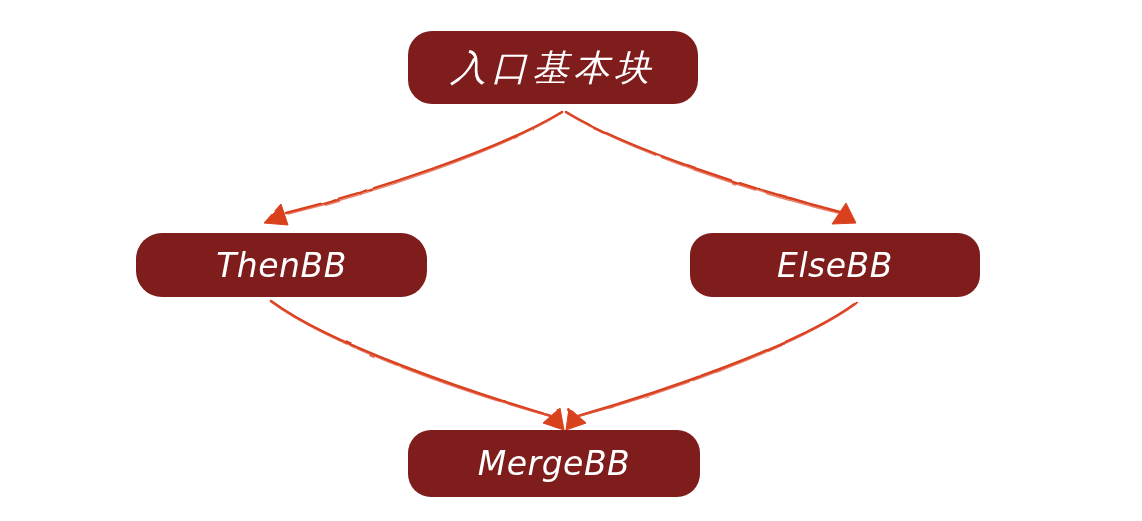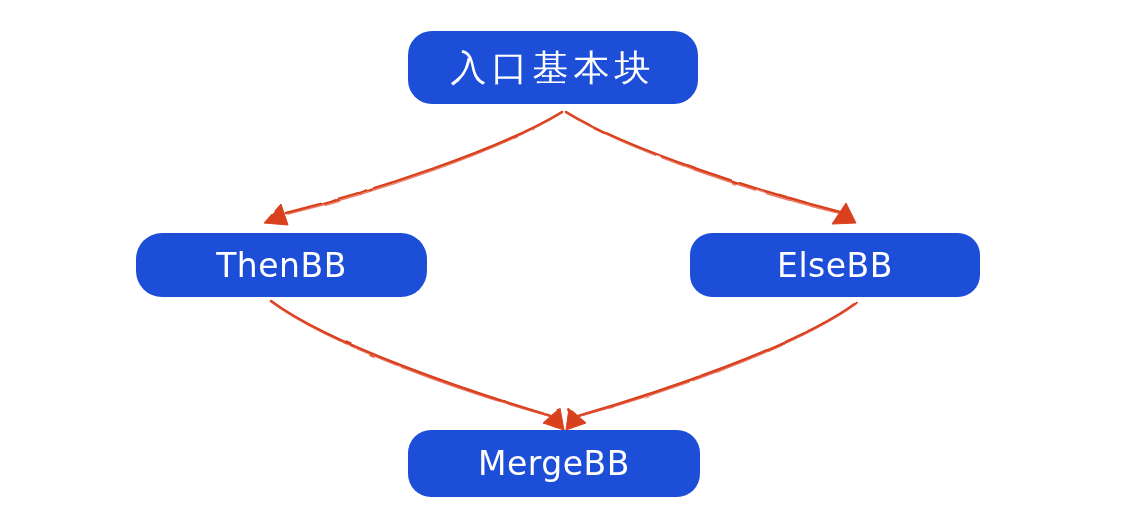--- a/index.html
+++ b/index.html
@@ -26,24 +26,25 @@
     pointer-events: none;
   }
   .node {
     position: absolute;
     box-sizing: border-box;
     display: flex;
     align-items: center;
     justify-content: center;
     border-radius: 22px;
     color: #ffffff;
-    background: #1d4ed8;
+    background: #7f1d1d;
     text-align: left;
     line-height: 1;
     user-select: none;
+    font-style: italic;
   }
   .node-label {
     display: block;
     letter-spacing: 0.5px;
     font-weight: 400;
   }
   .node-entry {
     left: 408px;
     top: 31px;
     width: 290px;

